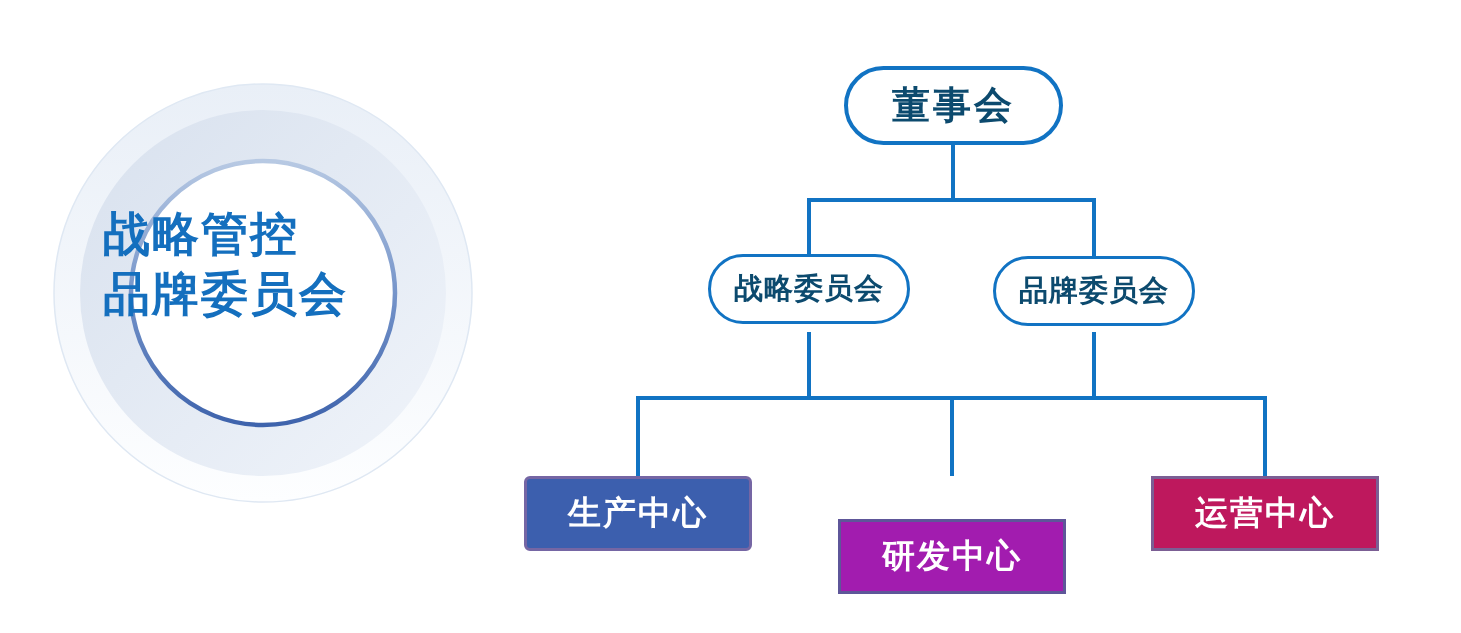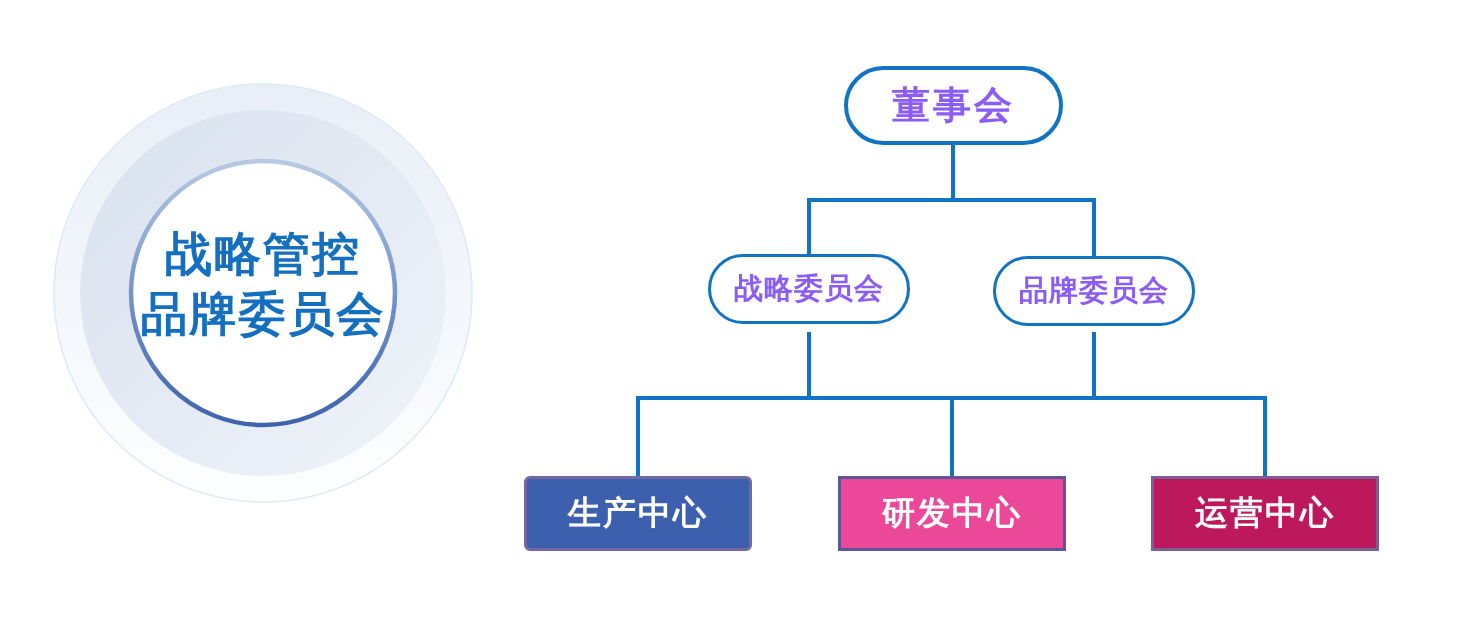--- a/index.html
+++ b/index.html
@@ -1,37 +1,37 @@
 <!DOCTYPE html>
 <html><head>
 <meta charset="utf-8">
 <style>
   html,body{margin:0;padding:0;background:#ffffff;}
   body{font-family:"Liberation Sans",sans-serif;}
   .canvas{position:relative;width:1461px;height:633px;background:#ffffff;overflow:hidden;}
 
   
   .badge-svg{position:absolute;left:33px;top:63px;}
-  .badge-text{position:absolute;left:103px;top:224px;width:320px;text-align:center;
+  .badge-text{position:absolute;left:103px;top:204px;width:320px;text-align:left;
     color:#146fbe;font-weight:bold;font-size:47px;line-height:60px;letter-spacing:2px;}
 
   
   .pill{position:absolute;background:#ffffff;border:4px solid #1173c3;border-radius:45px;
     display:flex;align-items:center;justify-content:center;
-    color:#8b5cf6;font-weight:bold;box-sizing:border-box;}
+    color:#0c4a6e;font-weight:bold;box-sizing:border-box;}
   .pill.root{left:844px;top:66px;width:219px;height:79px;font-size:38px;letter-spacing:3px;}
   .pill.committee{border-width:3.5px;width:202px;height:70px;font-size:29px;letter-spacing:1px;}
   .pill.committee.c1{left:708px;top:254px;}
   .pill.committee.c2{left:993px;top:256px;}
 
   .center-box{position:absolute;top:476px;width:228px;height:75px;box-sizing:border-box;
     display:flex;align-items:center;justify-content:center;
     color:#ffffff;font-weight:bold;font-size:33px;letter-spacing:2px;border:3px solid transparent;}
   .center-box.b1{left:524px;background:#3c5fae;border-color:#7566a4;border-radius:6px;}
-  .center-box.b2{left:838px;background:#ec4899;border-color:#5e5699;}
+  .center-box.b2{left:838px;background:#a21caf;border-color:#5e5699;margin-top:43px;}
   .center-box.b3{left:1151px;background:#be185d;border-color:#7b5e94;}
 
   
   .vline,.hline{position:absolute;background:#1173c3;}
   .vline{width:4px;}
   .hline{height:4px;}
   .l-root-stem{left:951px;top:145px;height:57px;}
   .l-h1{left:807px;top:198px;width:289px;}
   .l-c1-up{left:807px;top:200px;height:62px;}
   .l-c2-up{left:1092px;top:200px;height:62px;}

